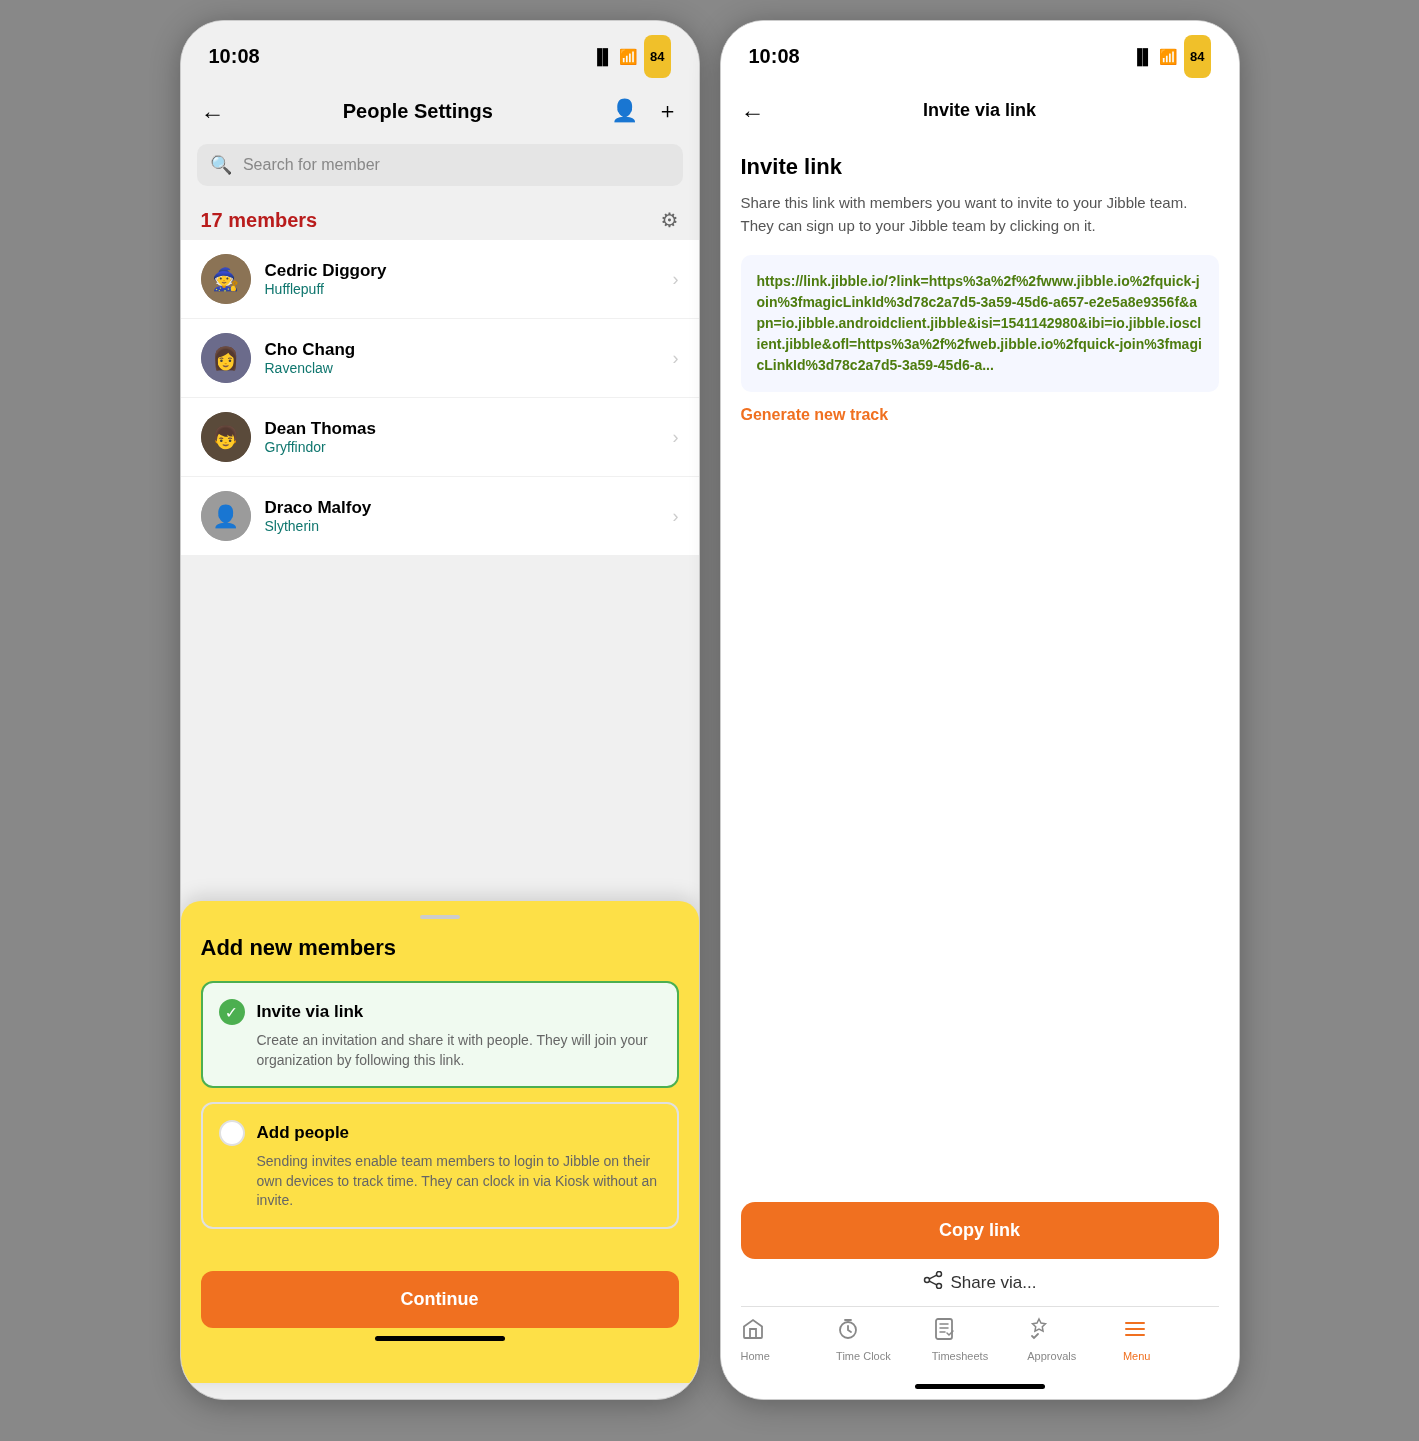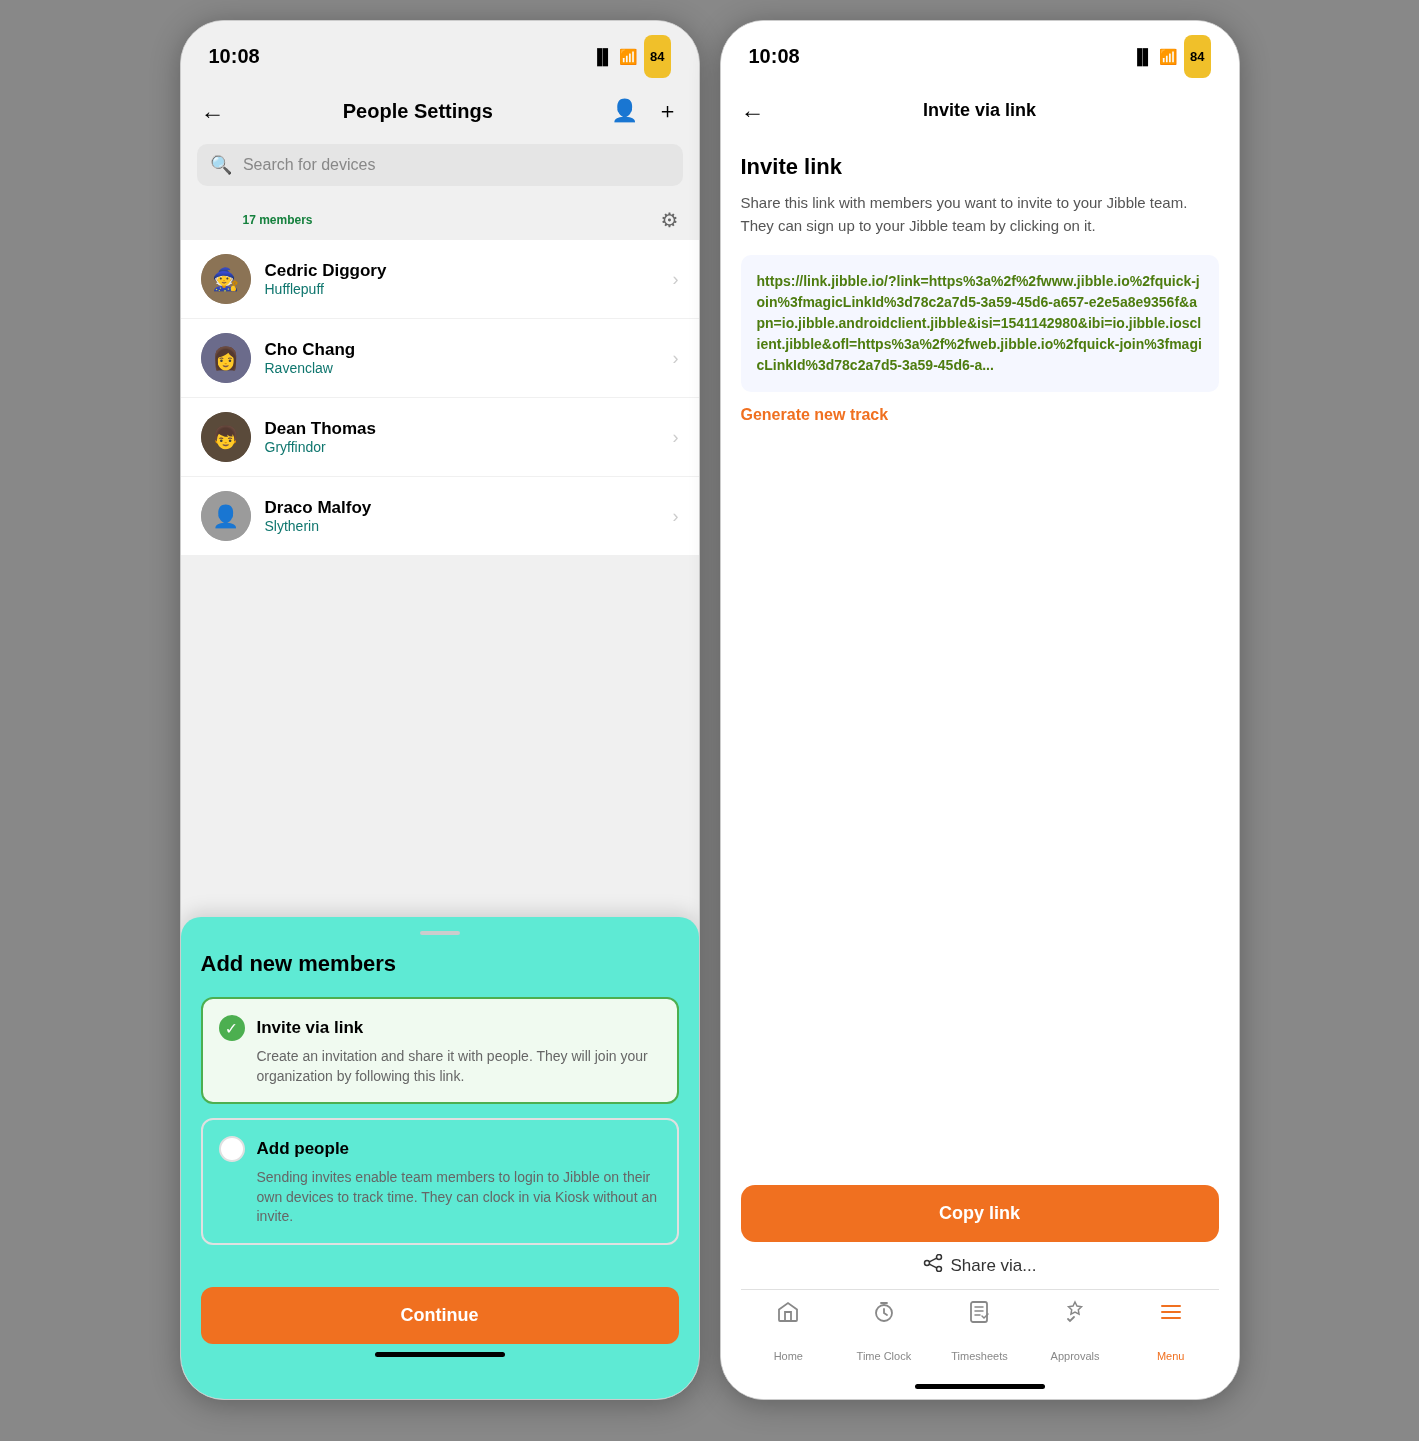--- a/index.html
+++ b/index.html
@@ -96,21 +96,21 @@
     }
     .search-icon { color: #888; font-size: 18px; }
     .search-placeholder { color: #888; font-size: 16px; }
 
     .members-header {
       display: flex;
       justify-content: space-between;
       align-items: center;
       padding: 14px 20px 8px;
     }
-    .members-count { font-size: 12px; font-weight: 700; color: #15803d; margin-left: 42px; }
+    .members-count { font-size: 20px; font-weight: 700; color: #b91c1c; }
     .filter-icon { font-size: 20px; color: #666; cursor: pointer; }
 
     .member-list { background: #f0f0f0; }
     .member-item {
       display: flex;
       align-items: center;
       padding: 14px 20px;
       background: #fff;
       margin-bottom: 1px;
       cursor: pointer;
@@ -130,24 +130,24 @@
       font-size: 22px;
     }
     .member-info { flex: 1; }
     .member-name { font-size: 17px; font-weight: 600; color: #000; }
     .member-group { font-size: 14px; color: #0f766e; }
     .chevron-right { color: #ccc; font-size: 18px; }
 
     
     .bottom-sheet {
       position: absolute;
-      bottom: 0;
+      bottom: 16px;
       left: 0;
       right: 0;
-      background: #5eead4;
+      background: #fde047;
       border-radius: 20px 20px 0 0;
       padding: 14px 20px 32px;
       box-shadow: 0 -4px 20px rgba(0,0,0,0.15);
       z-index: 10;
     }
     .sheet-handle {
       width: 40px;
       height: 4px;
       background: #ccc;
       border-radius: 2px;
@@ -303,22 +303,21 @@
       display: flex;
       justify-content: space-around;
       align-items: center;
       padding: 10px 0 14px;
       border-top: 1px solid #e0e0e0;
       background: #fff;
     }
     .tab-item {
       display: flex;
       flex-direction: column;
-      align-items: center;
-      gap: 20px;
+      gap: 3px;
       cursor: pointer;
       flex: 1;
     }
     .tab-icon { font-size: 22px; color: #888; }
     .tab-icon.active { color: #f07020; }
     .tab-label { font-size: 11px; color: #888; }
     .tab-label.active { color: #f07020; }
 
     .home-indicator {
       width: 130px;
@@ -352,21 +351,21 @@
     <span class="back-arrow">←</span>
     <span class="nav-title">People Settings</span>
     <div class="nav-icons">
       <span class="nav-icon-btn">👤</span>
       <span class="nav-icon-btn">＋</span>
     </div>
   </div>
 
   <div class="search-bar">
     <span class="search-icon">🔍</span>
-    <span class="search-placeholder">Search for devices</span>
+    <span class="search-placeholder">Search for member</span>
   </div>
 
   <div class="members-header">
     <span class="members-count">17 members</span>
     <span class="filter-icon">⚙</span>
   </div>
 
   <div class="member-list">
     <div class="member-item">
       <div class="avatar avatar-cedric">

